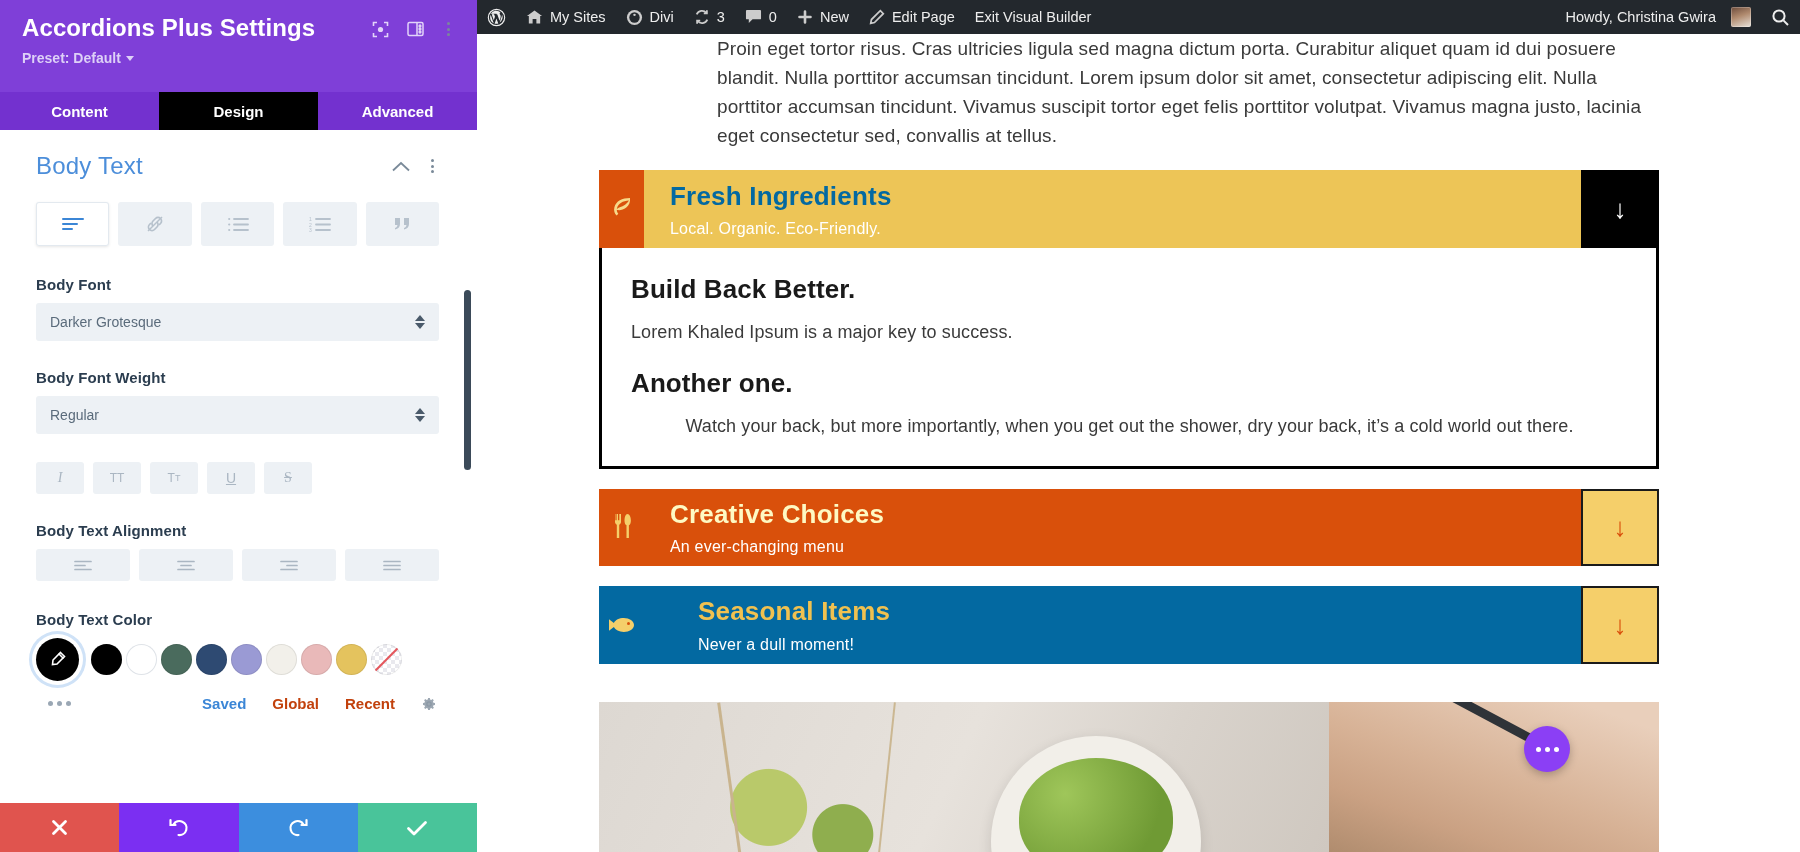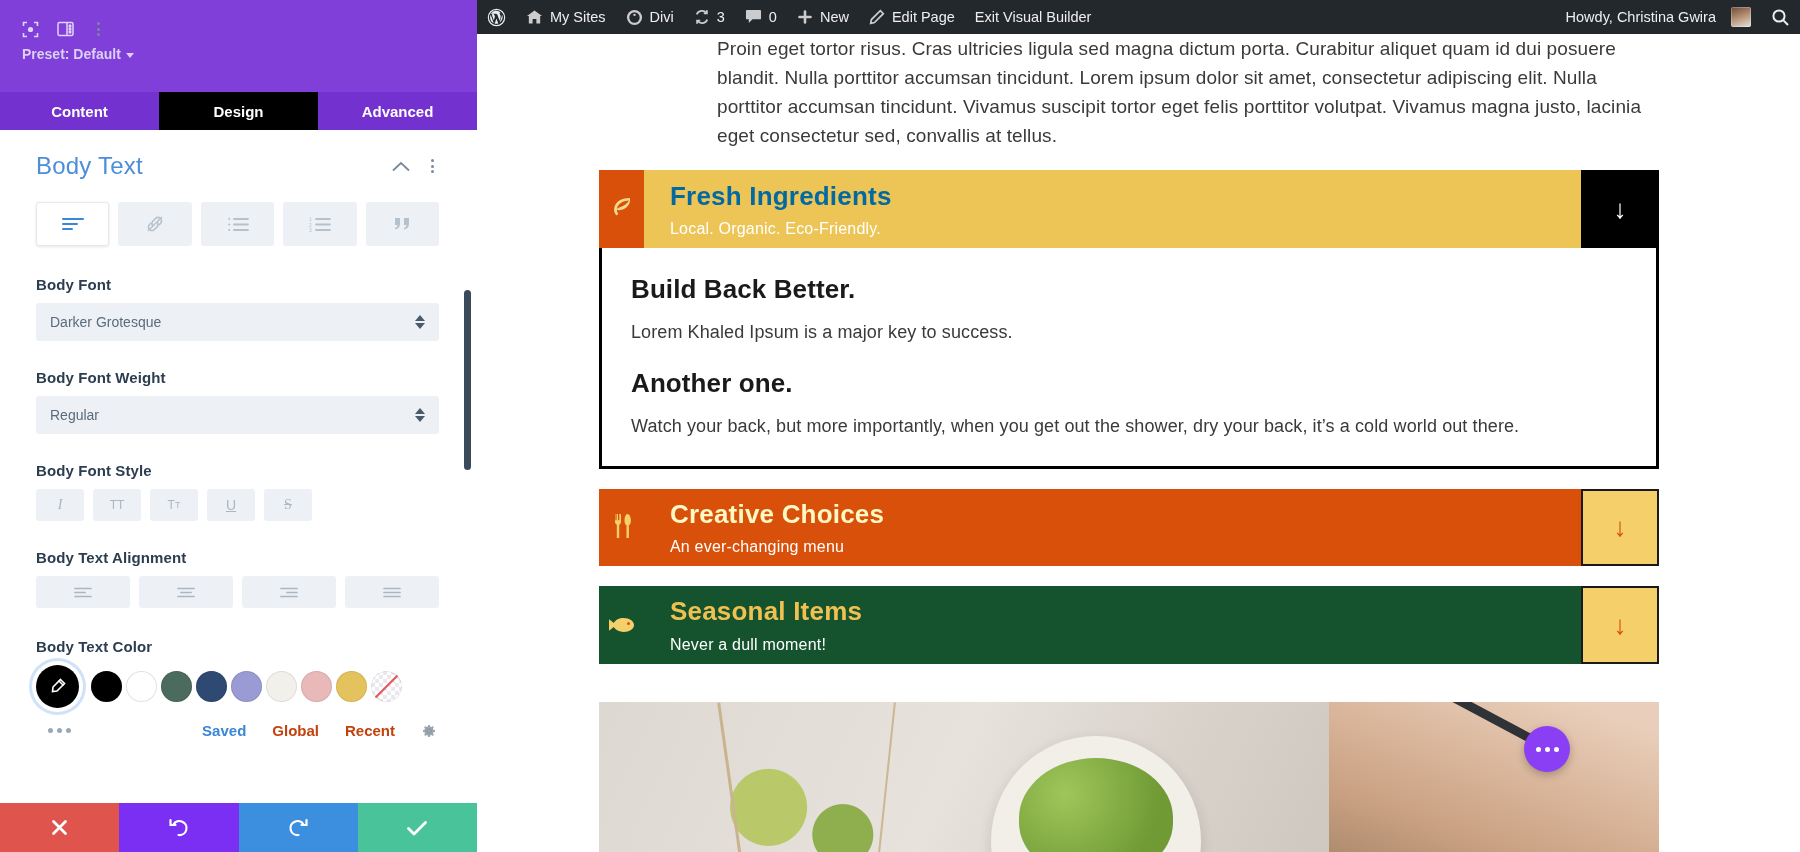--- a/index.html
+++ b/index.html
@@ -206,21 +206,21 @@
     cursor: pointer; font-size: 26px;
   }
 
   .acc-body {
     border: 3px solid #000; border-top: none;
     background: #fff; padding: 26px 28px 26px 29px;
     width: 1060px; margin-left: 122px; margin-top: 0;
   }
   .acc-body h3 { font-size: 26px; font-weight: bold; color: #1a1a1a; margin-bottom: 14px; letter-spacing: .1px; }
   .acc-body p  { font-size: 18px; color: #3a3a3a; line-height: 1.5; margin-bottom: 22px; letter-spacing: .1px; }
-  .acc-body p:last-child { margin-bottom: 0; }
+  .acc-body p:last-child { margin-bottom: 0; text-align: center; }
   .acc-body h3.second { margin-top: 10px; }
 
   
   .photo-strip {
     margin: 38px 0 0 122px; width: 1060px; height: 170px;
     position: relative; overflow: hidden;
     background:
       radial-gradient(circle at 16% 62%, #b9c96a 0 38px, transparent 39px),
       radial-gradient(circle at 23% 78%, #8fae4e 0 30px, transparent 31px),
       linear-gradient(115deg, #ddd8d2 0%, #e7e2dc 34%, #d9d3cc 52%, #cfc8c0 70%, #b9aea4 100%);
@@ -263,20 +263,21 @@
 </style>
 </head>
 <body>
 
 <div class="screen">
 
   <div class="settings-panel">
 
     <div class="panel-header">
       <div class="panel-header-top">
+        <div class="panel-title">Accordions Plus Settings</div>
         <div class="header-icons">
           <span class="hicon">
             <svg width="17" height="17" viewBox="0 0 17 17" fill="none" stroke="#e8dcfb" stroke-width="1.6">
               <path d="M1.5 5V1.5H5M12 1.5h3.5V5M15.5 12v3.5H12M5 15.5H1.5V12"></path>
               <circle cx="8.5" cy="8.5" r="2.6" fill="#e8dcfb" stroke="none"></circle>
             </svg>
           </span>
           <span class="hicon">
             <svg width="17" height="16" viewBox="0 0 17 16" fill="none" stroke="#e8dcfb" stroke-width="1.5">
               <rect x="1" y="1.5" width="15" height="13" rx="1.5"></rect>
@@ -372,21 +373,20 @@
 
         <div class="field-label">Body Font Weight</div>
         <div class="select-box">
           <span class="select-value">Regular</span>
           <span class="spinner">
               <span class="up"></span>
               <span class="dn"></span>
             </span>
         </div>
 
-        <div class="field-label">Body Font Style</div>
         <div class="style-group">
           <div class="style-btn" style="font-style:italic;font-family:'Liberation Serif',serif;">I</div>
           <div class="style-btn" style="font-size:12px;">TT</div>
           <div class="style-btn" style="font-size:12px;">T<span style="font-size:9px;">T</span></div>
           <div class="style-btn" style="text-decoration:underline;">U</div>
           <div class="style-btn" style="text-decoration:line-through;font-family:'Liberation Serif',serif;">S</div>
         </div>
 
         <div class="field-label">Body Text Alignment</div>
         <div class="align-group">
@@ -591,21 +591,21 @@
             <div class="acc-title" style="color:#fef9c3;">Creative Choices</div>
             <div class="acc-sub" style="color:#ffffff;">An ever-changing menu</div>
           </div>
         </div>
         <div class="acc-toggle" style="background:#f5cf6a;color:#d9500b;border:2px solid #1a1a1a;">↓</div>
       </div>
     </div>
 
     <div class="acc-wrap">
       <div class="acc-item">
-        <div class="acc-head" style="background:#14532d;min-height:72px;">
+        <div class="acc-head" style="background:#0369a1;min-height:72px;gap:28px;">
           <div class="acc-icon-box">
             <span class="acc-icon">
               <svg width="28" height="18" viewBox="0 0 28 18" fill="#f5cf6a">
                 <path d="M26 9c0-3.9-4.6-7-10.2-7C11.2 2 7.3 4 5.9 6.9L1 3.2v11.6l4.9-3.7C7.3 14 11.2 16 15.8 16 21.4 16 26 12.9 26 9z"></path>
                 <circle cx="20.5" cy="7.4" r="1.5" fill="#d9500b"></circle>
               </svg>
             </span>
           </div>
           <div class="acc-text">
             <div class="acc-title" style="color:#f0c150;">Seasonal Items</div>

